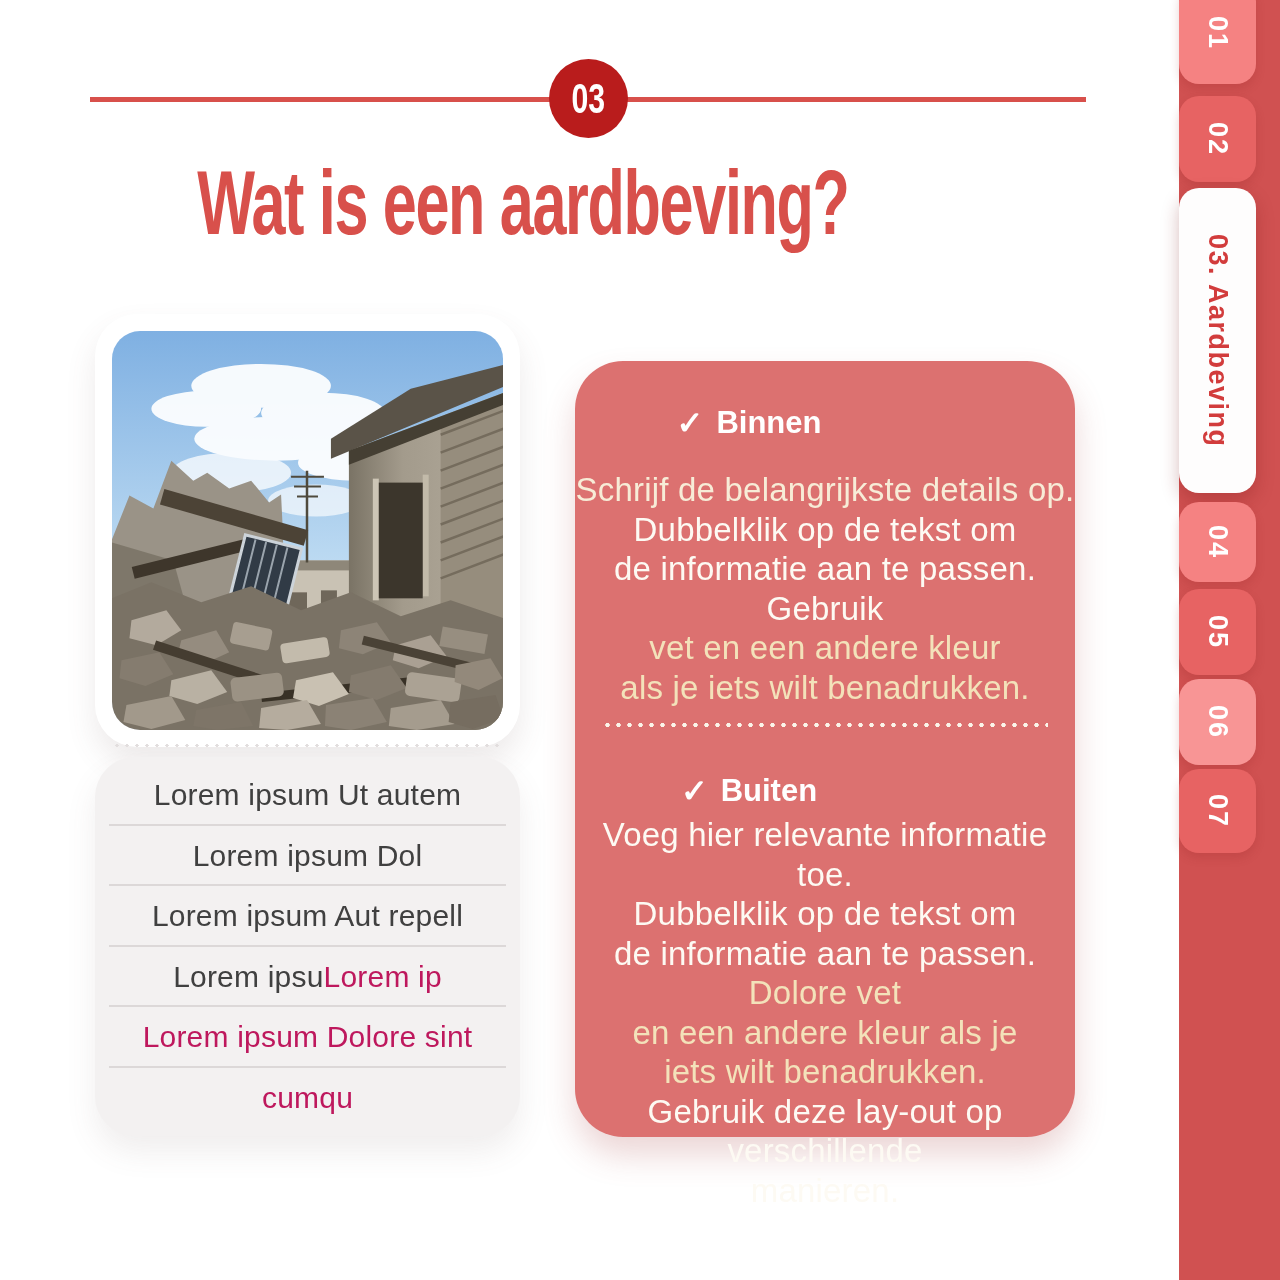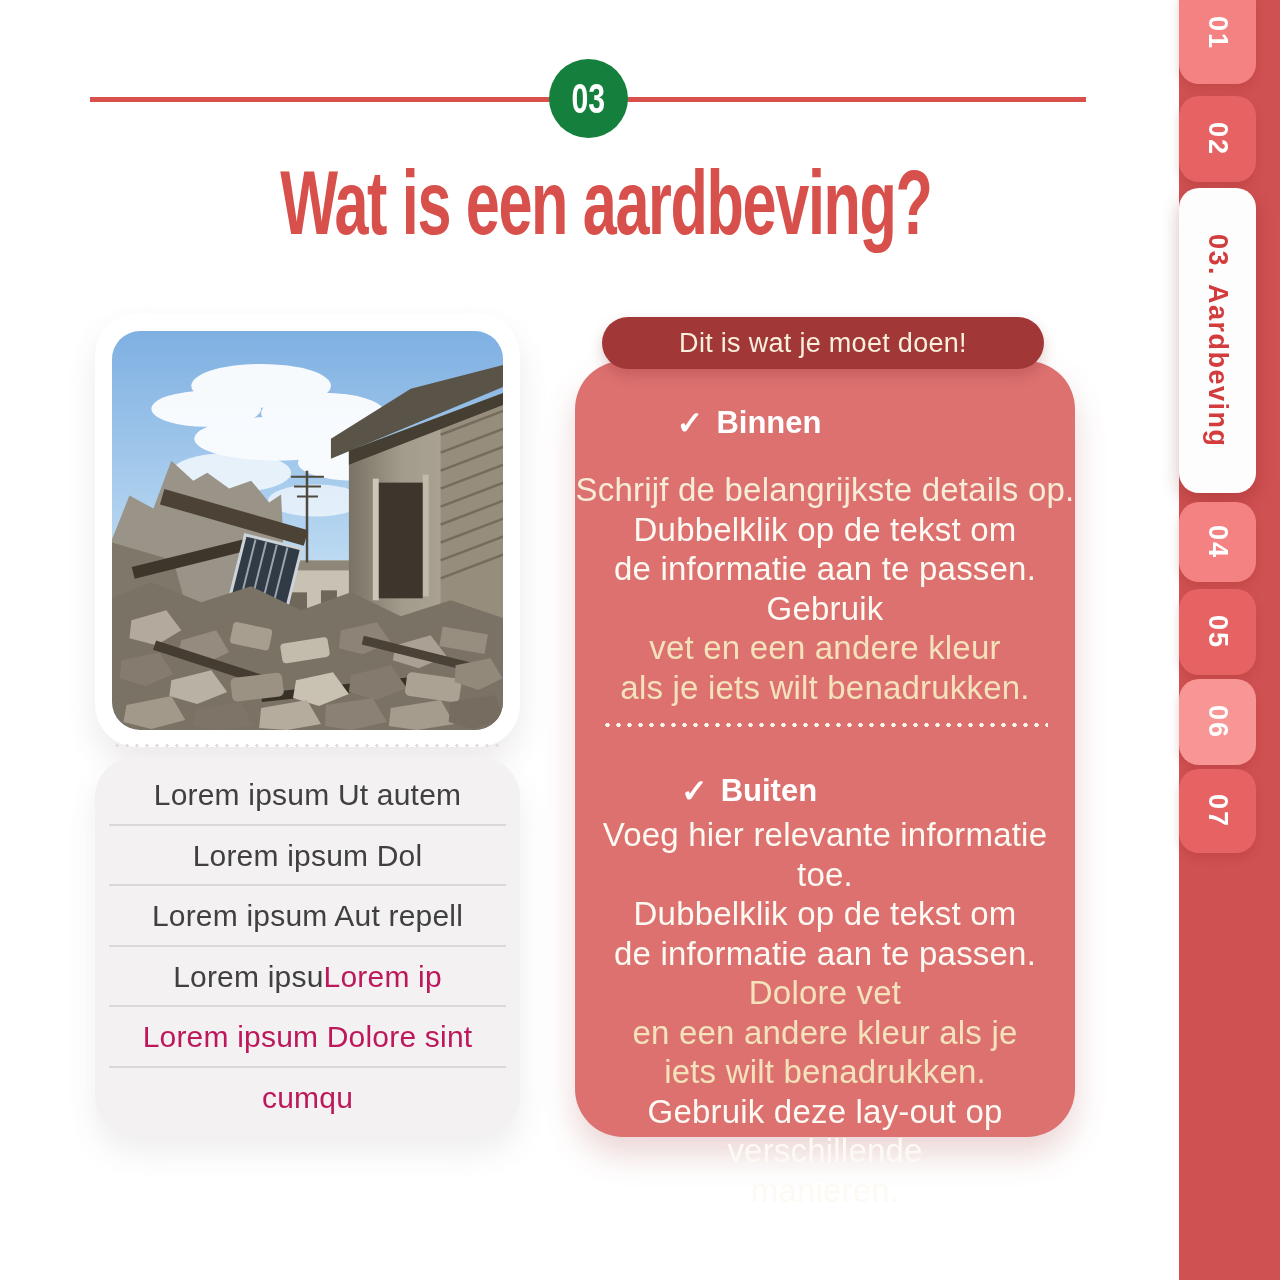--- a/index.html
+++ b/index.html
@@ -6,31 +6,31 @@
   html,body { background:#ffffff; }
   .page {
     position:relative; width:1280px; height:1280px; overflow:hidden;
     background:#ffffff; font-family:"Liberation Sans", sans-serif;
   }
 
   
   .top-divider { position:absolute; left:90px; top:97px; width:996px; height:5px; background:#d8504b; }
   .section-badge {
     position:absolute; left:549px; top:59px; width:79px; height:79px;
-    background:#15803d; border-radius:50%;
+    background:#b91c1c; border-radius:50%;
     display:flex; align-items:center; justify-content:center; z-index:2;
   }
   .section-badge span {
     color:#ffffff; font-size:42px; font-weight:800; letter-spacing:0;
     display:inline-block; transform:scaleX(.72);
   }
 
   
   .slide-title {
-    position:absolute; left:0; top:152px; width:1176px; text-align:center;
+    position:absolute; left:8px; top:152px; width:1176px; text-align:left;
     color:#d8504b; white-space:nowrap;padding-left:36px;
   }
   .slide-title span {
     display:inline-block; font-size:90px; font-weight:800; letter-spacing:-2px;
     transform:scaleX(.68);
   }
 
   
   .photo-card {
     position:absolute; left:95px; top:314px; width:425px; height:433px;
@@ -240,23 +240,20 @@
         <span class="seg-red">Lorem ip</span>
       </div>
       <div class="list-row">
         <span class="seg-red">Lorem ipsum Dolore sint</span>
       </div>
       <div class="list-row">
         <span class="seg-red">cumqu</span>
       </div>
     </div>
 
-  <div class="callout-pill">
-    <span>Dit is wat je moet doen!</span>
-  </div>
 
   <div class="callout-card">
     <div class="sec-heading sec-heading-0">
       <span class="inner">
         <span class="check-glyph">✓</span>
         <span>Binnen</span>
       </span>
     </div>
     <div class="sec-lines sec-lines-0">
         <div class="tline"><span class="seg-ivory">Schrijf de belangrijkste details op.</span></div>

